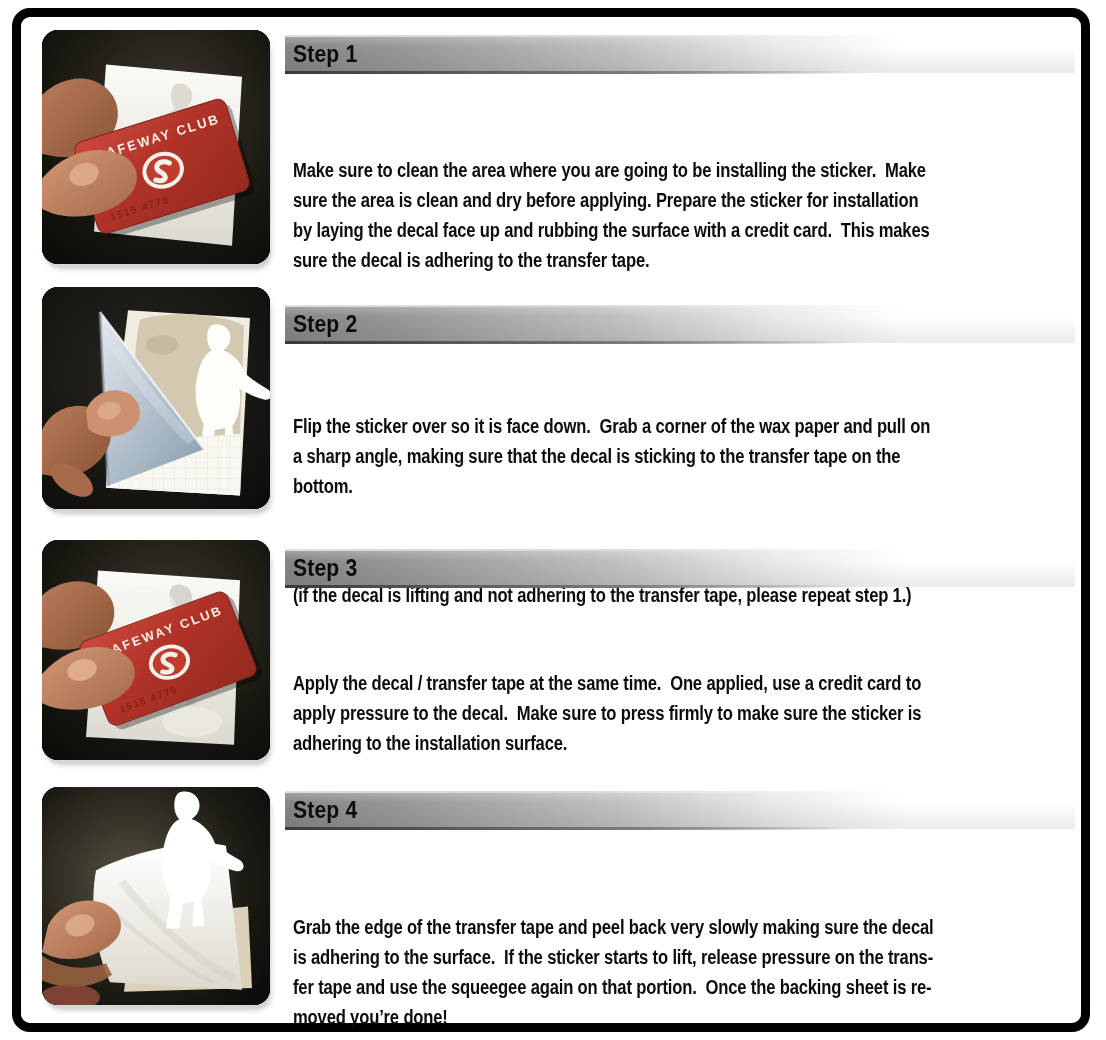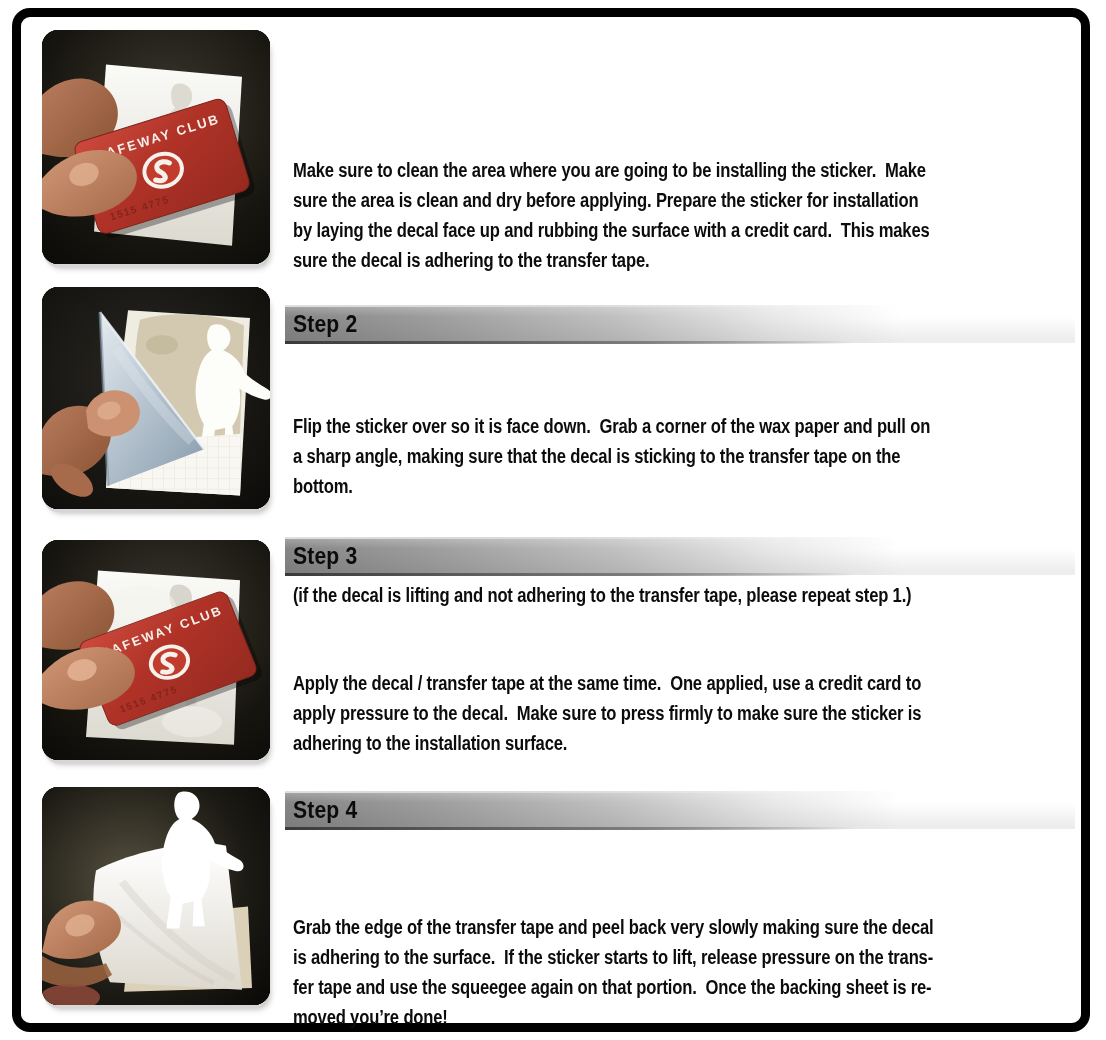--- a/index.html
+++ b/index.html
@@ -10,21 +10,21 @@
          border:9px solid #000;border-radius:18px;}
   
   .bar{position:absolute;left:285px;width:790px;height:38px;
        background:
          linear-gradient(to bottom, rgba(255,255,255,.28) 0%, rgba(255,255,255,0) 30%, rgba(0,0,0,.07) 90%),
          linear-gradient(to right, #868686 0%, #9d9d9d 18%, #c1c1c1 42%, #e9e9e9 62%, #ffffff 78%, #ffffff 100%);}
   .bar::before{content:"";position:absolute;left:0;top:0;right:0;height:2px;
        background:linear-gradient(to right, rgba(255,255,255,.65), rgba(255,255,255,0) 75%);}
   .bar::after{content:"";position:absolute;left:0;bottom:-1px;right:0;height:3px;
        background:linear-gradient(to right, #3a3a3a, #7e7e7e 45%, rgba(150,150,150,0) 72%);}
-  .b1{top:35px}.b2{top:305px}.b3{top:537px}.b4{top:791px}
+  .b1{top:35px}.b2{top:305px}.b3{top:549px}.b4{top:791px}
   .bar-label{display:inline-block;transform:scaleX(.88);transform-origin:0 50%;
        font-weight:800;font-size:24px;line-height:37px;padding-left:9px;color:#0b0b0b;letter-spacing:.2px;}
   
   .txt{position:absolute;left:293px;width:952px;transform:scaleX(.83);transform-origin:0 0;
        font-weight:800;font-size:20px;line-height:30px;letter-spacing:-0.2px;color:#0c0c0c;
        white-space:pre-wrap;}
   .txt p{margin:0;}
   .txt p + p{margin-top:19px;}
   .t1{top:95px}.t2{top:351px}.t3{top:608px}.t4{top:852px}
   
@@ -108,20 +108,23 @@
         <text class="card-brand" x="-60" y="-24">SAFEWAY CLUB</text>
         <ellipse cx="0" cy="4" rx="21" ry="18" fill="#f6f1ea"></ellipse>
         <ellipse cx="0" cy="4" rx="17" ry="14" fill="#c23c2e"></ellipse>
         <path d="M8,-1 C0,-8 -10,-2 -3,5 C4,12 -2,16 -10,11" stroke="#f6f1ea" stroke-width="5" fill="none" stroke-linecap="round"></path>
         <text class="card-digits" x="-64" y="36">1515 4775</text>
       </g>
       <path d="M0,146 C22,120 54,112 78,122 C96,130 100,148 88,162 C70,182 36,188 10,180 L0,176 Z" fill="url(#fleshB)"></path>
       <ellipse cx="42" cy="142" rx="15" ry="11" fill="#e6b797" opacity="0.7" transform="rotate(-18 42 142)"></ellipse>
     </svg>
   </figure>
+  <div class="bar b1">
+    <span class="bar-label">Step 1</span>
+  </div>
   <div class="txt t1">
     <p>Make sure to clean the area where you are going to be installing the sticker.  Make
 sure the area is clean and dry before applying. Prepare the sticker for installation
 by laying the decal face up and rubbing the surface with a credit card.  This makes
 sure the decal is adhering to the transfer tape.</p>
   </div>
 
   <figure class="photo p2">
     <svg viewBox="0 0 228 230" preserveAspectRatio="none">
       <rect x="0" y="0" width="228" height="230" fill="url(#deskB)"></rect>

